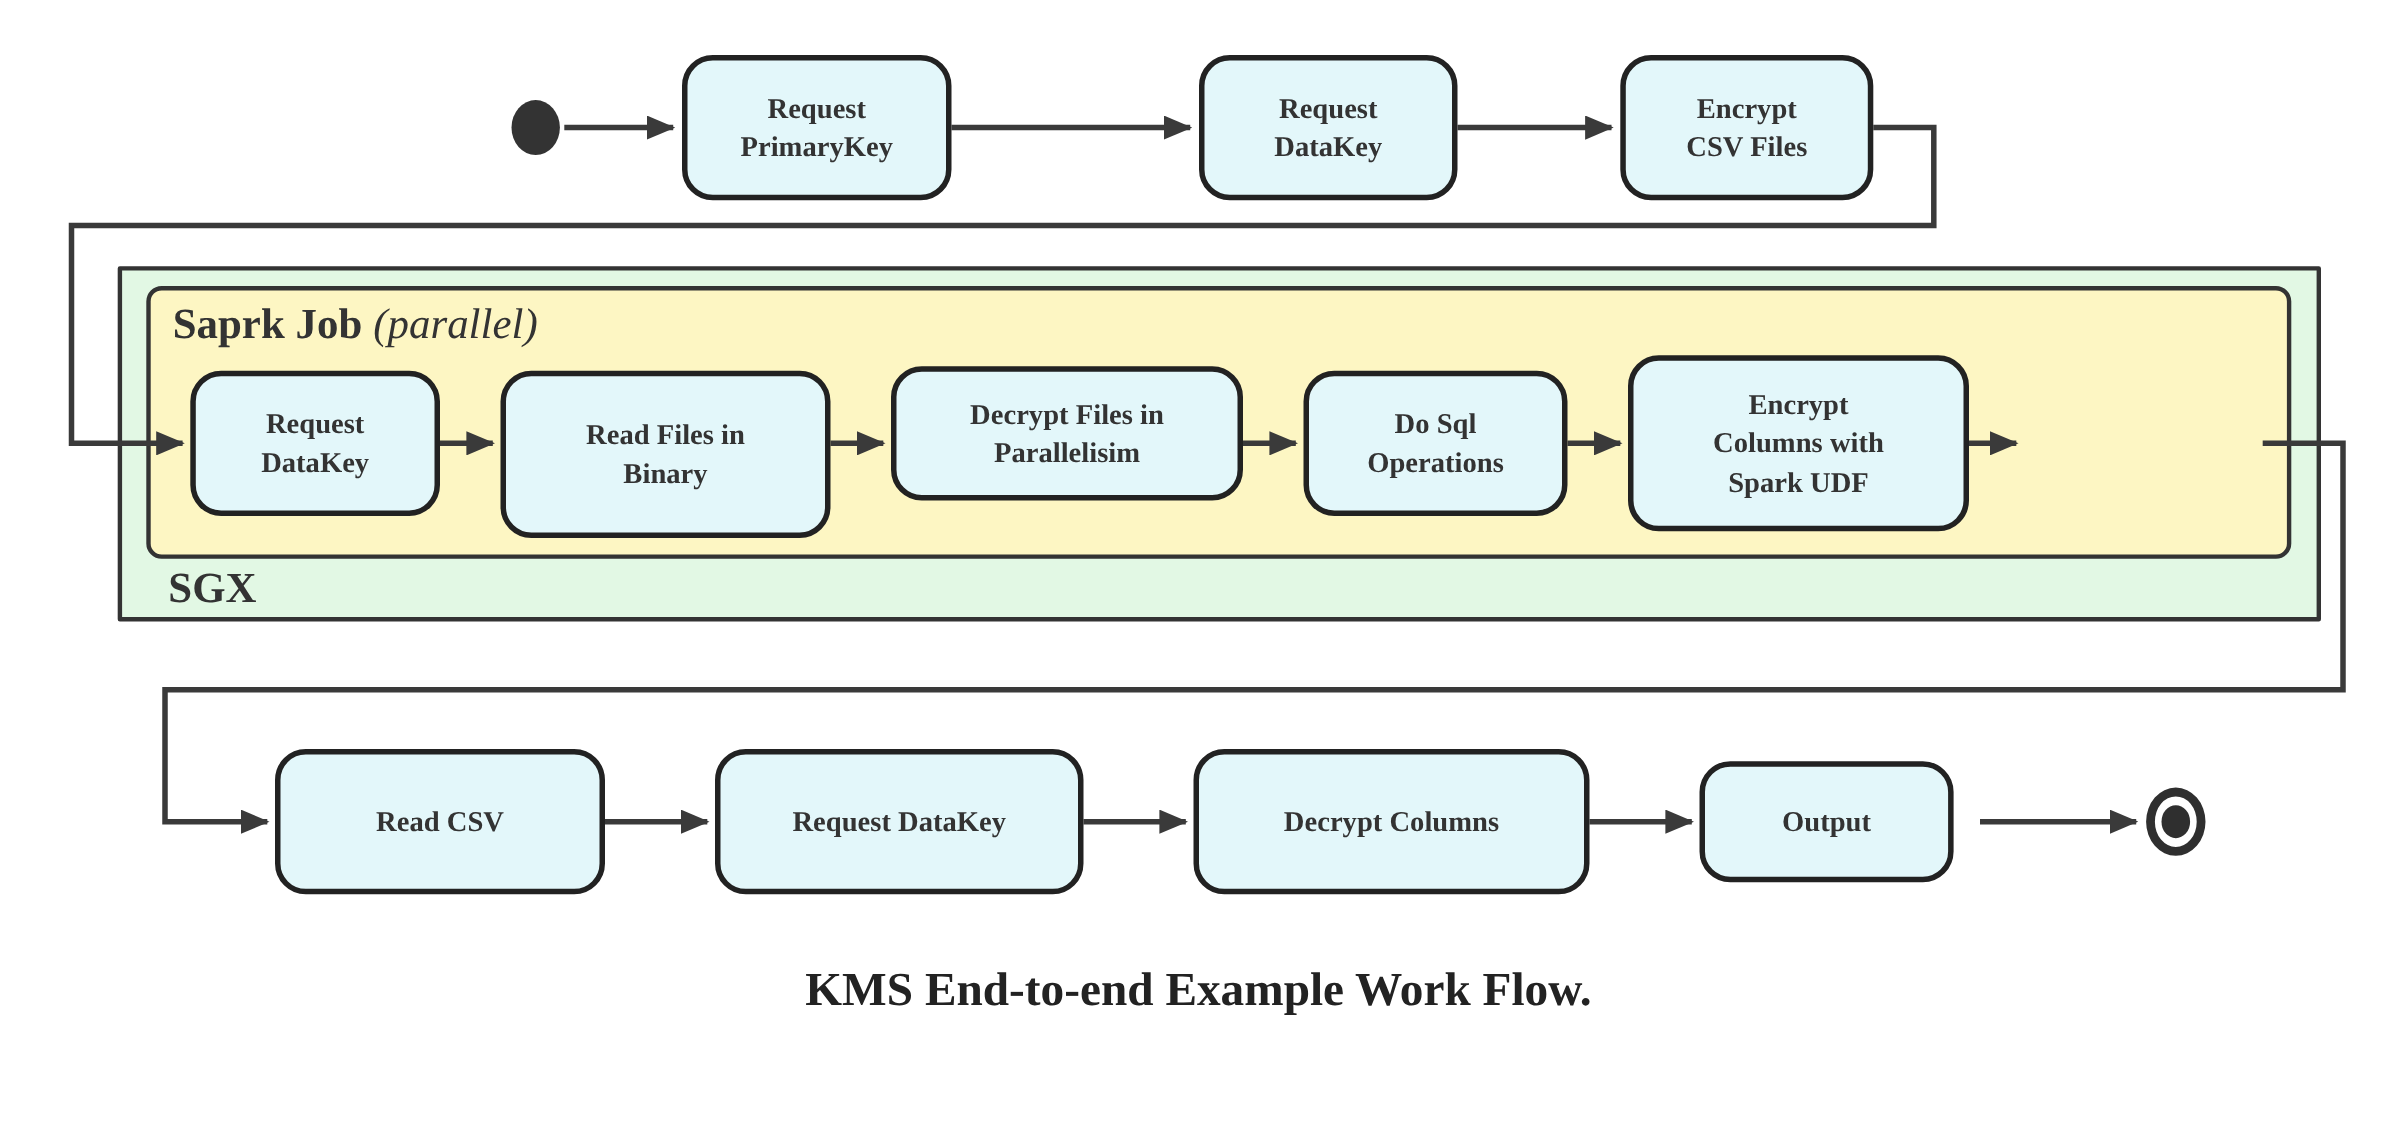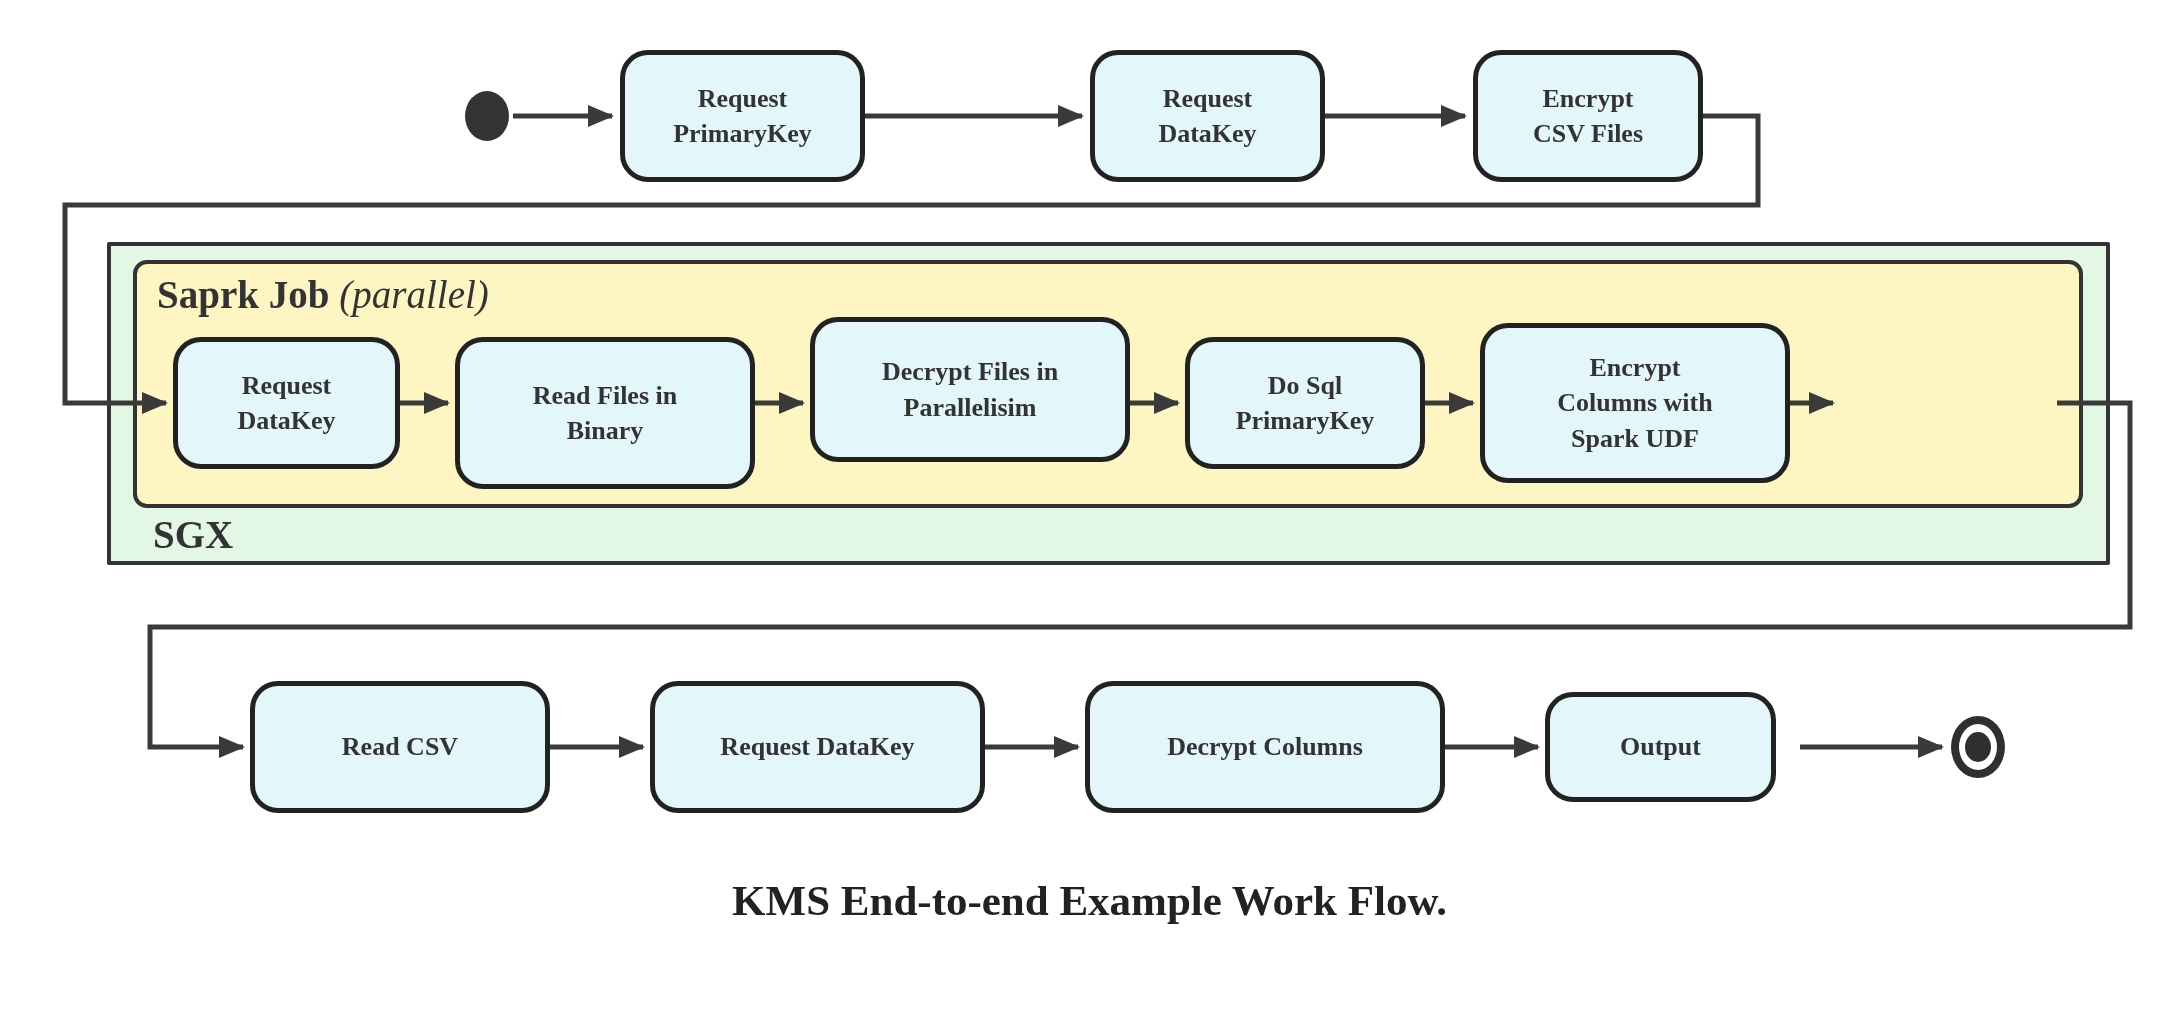--- a/index.html
+++ b/index.html
@@ -95,22 +95,22 @@
   <div class="state-end-outer" style="left:1951px;top:716px;width:54px;height:62px;">
     <div class="state-end-inner"></div>
   </div>
 
   <div class="node" style="left:620px;top:50px;width:245px;height:132px;padding:0 38px;">Request PrimaryKey</div>
   <div class="node" style="left:1090px;top:50px;width:235px;height:132px;padding:0 44px;">Request DataKey</div>
   <div class="node" style="left:1473px;top:50px;width:230px;height:132px;padding:0 38px;">Encrypt CSV Files</div>
 
   <div class="node" style="left:173px;top:337px;width:227px;height:132px;padding:0 44px;">Request DataKey</div>
   <div class="node" style="left:455px;top:337px;width:300px;height:152px;padding:0 38px;">Read Files in Binary</div>
-  <div class="node" style="left:810px;top:317px;width:320px;height:145px;padding:0 32px;">Decrypt Files in Parallelisim</div>
-  <div class="node" style="left:1185px;top:337px;width:240px;height:132px;padding:0 40px;">Do Sql PrimaryKey</div>
+  <div class="node" style="left:810px;top:333px;width:320px;height:122px;padding:0 32px;">Decrypt Files in Parallelisim</div>
+  <div class="node" style="left:1185px;top:337px;width:240px;height:132px;padding:0 40px;">Do Sql Operations</div>
   <div class="node" style="left:1480px;top:323px;width:310px;height:160px;padding:0 64px;">Encrypt Columns with Spark UDF</div>
 
   <div class="node" style="left:250px;top:681px;width:300px;height:132px;">Read CSV</div>
   <div class="node" style="left:650px;top:681px;width:335px;height:132px;">Request DataKey</div>
   <div class="node" style="left:1085px;top:681px;width:360px;height:132px;">Decrypt Columns</div>
   <div class="node" style="left:1545px;top:692px;width:231px;height:110px;">Output</div>
 
   <div class="caption">KMS End-to-end Example Work Flow.</div>
 
 </div>

